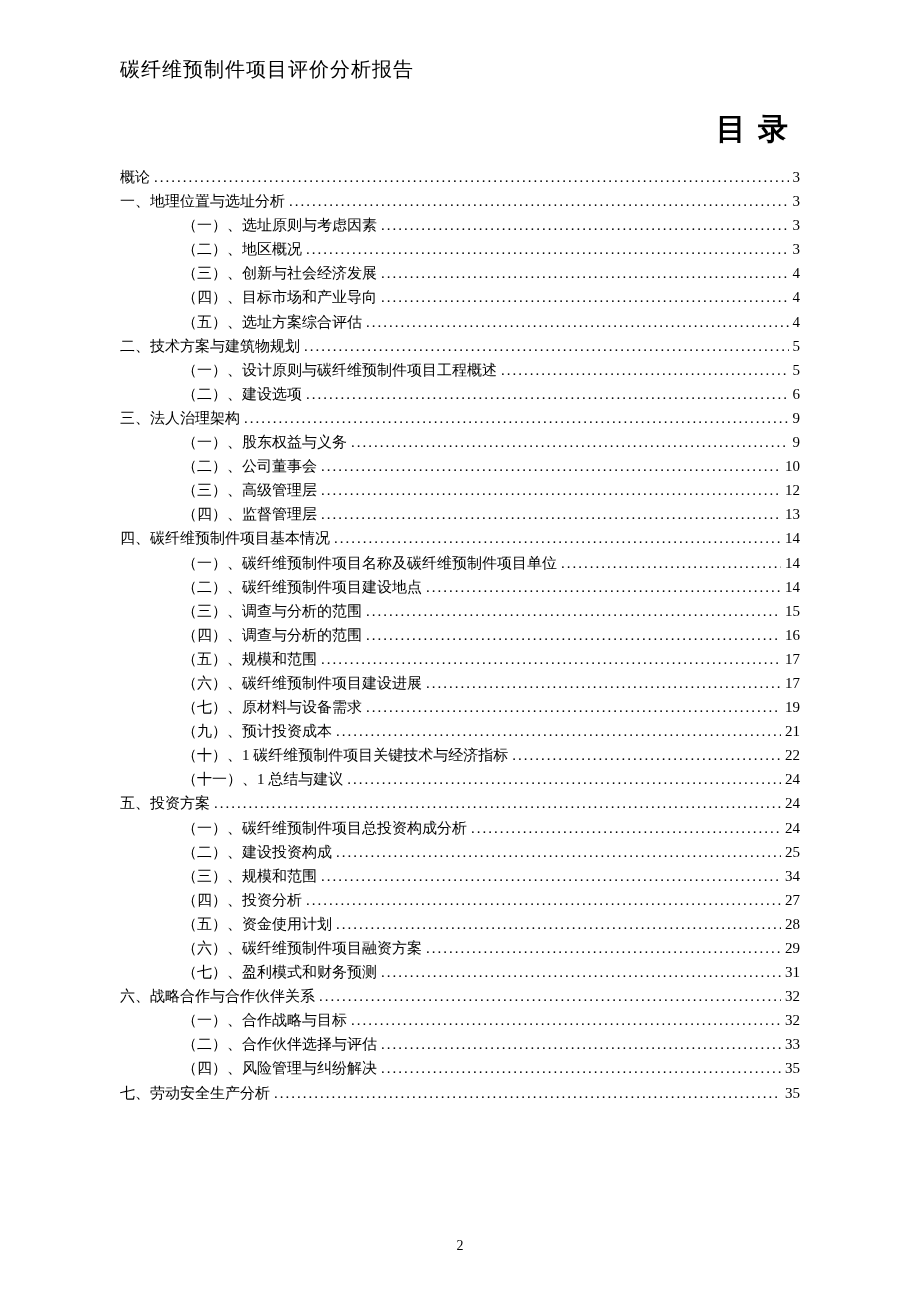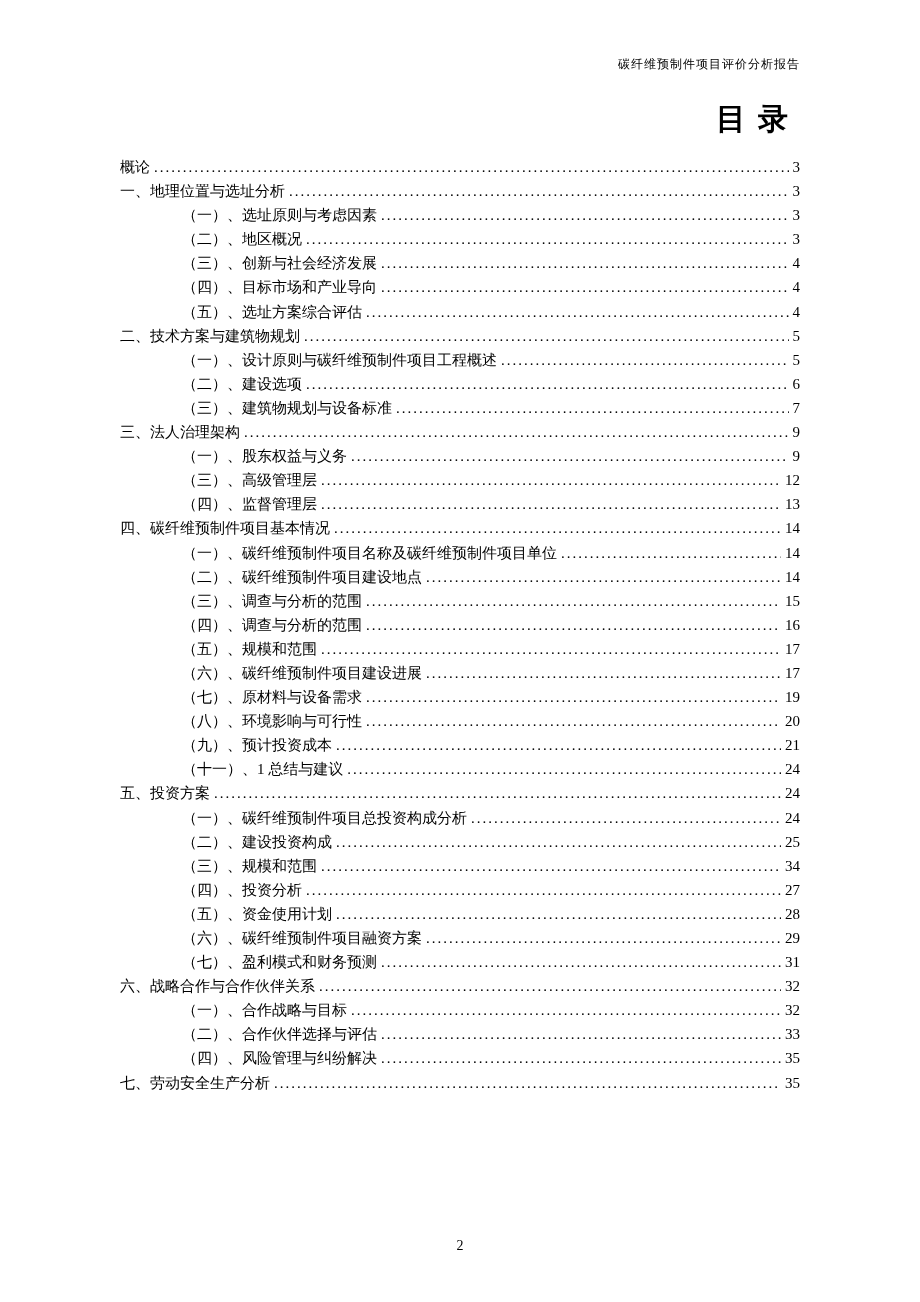--- a/index.html
+++ b/index.html
@@ -8,22 +8,22 @@
     width: 920px;
     height: 1302px;
     font-family: "SimSun", "宋体", serif;
     color: #000;
     position: relative;
   }
   .page {
     padding: 56px 120px 40px 120px;
   }
   .header-title {
-    text-align: right;
-    font-size: 12px;
+    text-align: left;
+    font-size: 20px;
     font-family: "SimSun", "宋体", serif;
     letter-spacing: 1px;
     margin-bottom: 26px;
   }
   .toc-title {
     text-align: right;
     font-size: 30px;
     font-weight: bold;
     font-family: "SimSun", "宋体", serif;
     letter-spacing: 12px;
@@ -123,36 +123,36 @@
       <div class="toc-row level-2">
         <span class="toc-label">（一）、设计原则与碳纤维预制件项目工程概述</span>
         <span class="toc-dots"></span>
         <span class="toc-page">5</span>
       </div>
       <div class="toc-row level-2">
         <span class="toc-label">（二）、建设选项</span>
         <span class="toc-dots"></span>
         <span class="toc-page">6</span>
       </div>
-      <div class="toc-row level-2">
-        <span class="toc-label">（三）、建筑物规划与设备标准</span>
-        <span class="toc-dots"></span>
-        <span class="toc-page">7</span>
-      </div>
       <div class="toc-row level-1">
         <span class="toc-label">三、法人治理架构</span>
         <span class="toc-dots"></span>
         <span class="toc-page">9</span>
       </div>
       <div class="toc-row level-2">
         <span class="toc-label">（一）、股东权益与义务</span>
         <span class="toc-dots"></span>
         <span class="toc-page">9</span>
       </div>
       <div class="toc-row level-2">
+        <span class="toc-label">（二）、公司董事会</span>
+        <span class="toc-dots"></span>
+        <span class="toc-page">10</span>
+      </div>
+      <div class="toc-row level-2">
         <span class="toc-label">（三）、高级管理层</span>
         <span class="toc-dots"></span>
         <span class="toc-page">12</span>
       </div>
       <div class="toc-row level-2">
         <span class="toc-label">（四）、监督管理层</span>
         <span class="toc-dots"></span>
         <span class="toc-page">13</span>
       </div>
       <div class="toc-row level-1">
@@ -189,28 +189,28 @@
         <span class="toc-label">（六）、碳纤维预制件项目建设进展</span>
         <span class="toc-dots"></span>
         <span class="toc-page">17</span>
       </div>
       <div class="toc-row level-2">
         <span class="toc-label">（七）、原材料与设备需求</span>
         <span class="toc-dots"></span>
         <span class="toc-page">19</span>
       </div>
       <div class="toc-row level-2">
-        <span class="toc-label">（八）、环境影响与可行性</span>
-        <span class="toc-dots"></span>
-        <span class="toc-page">20</span>
-      </div>
-      <div class="toc-row level-2">
         <span class="toc-label">（九）、预计投资成本</span>
         <span class="toc-dots"></span>
         <span class="toc-page">21</span>
+      </div>
+      <div class="toc-row level-2">
+        <span class="toc-label">（十）、1 碳纤维预制件项目关键技术与经济指标</span>
+        <span class="toc-dots"></span>
+        <span class="toc-page">22</span>
       </div>
       <div class="toc-row level-2">
         <span class="toc-label">（十一）、1 总结与建议</span>
         <span class="toc-dots"></span>
         <span class="toc-page">24</span>
       </div>
       <div class="toc-row level-1">
         <span class="toc-label">五、投资方案</span>
         <span class="toc-dots"></span>
         <span class="toc-page">24</span>

